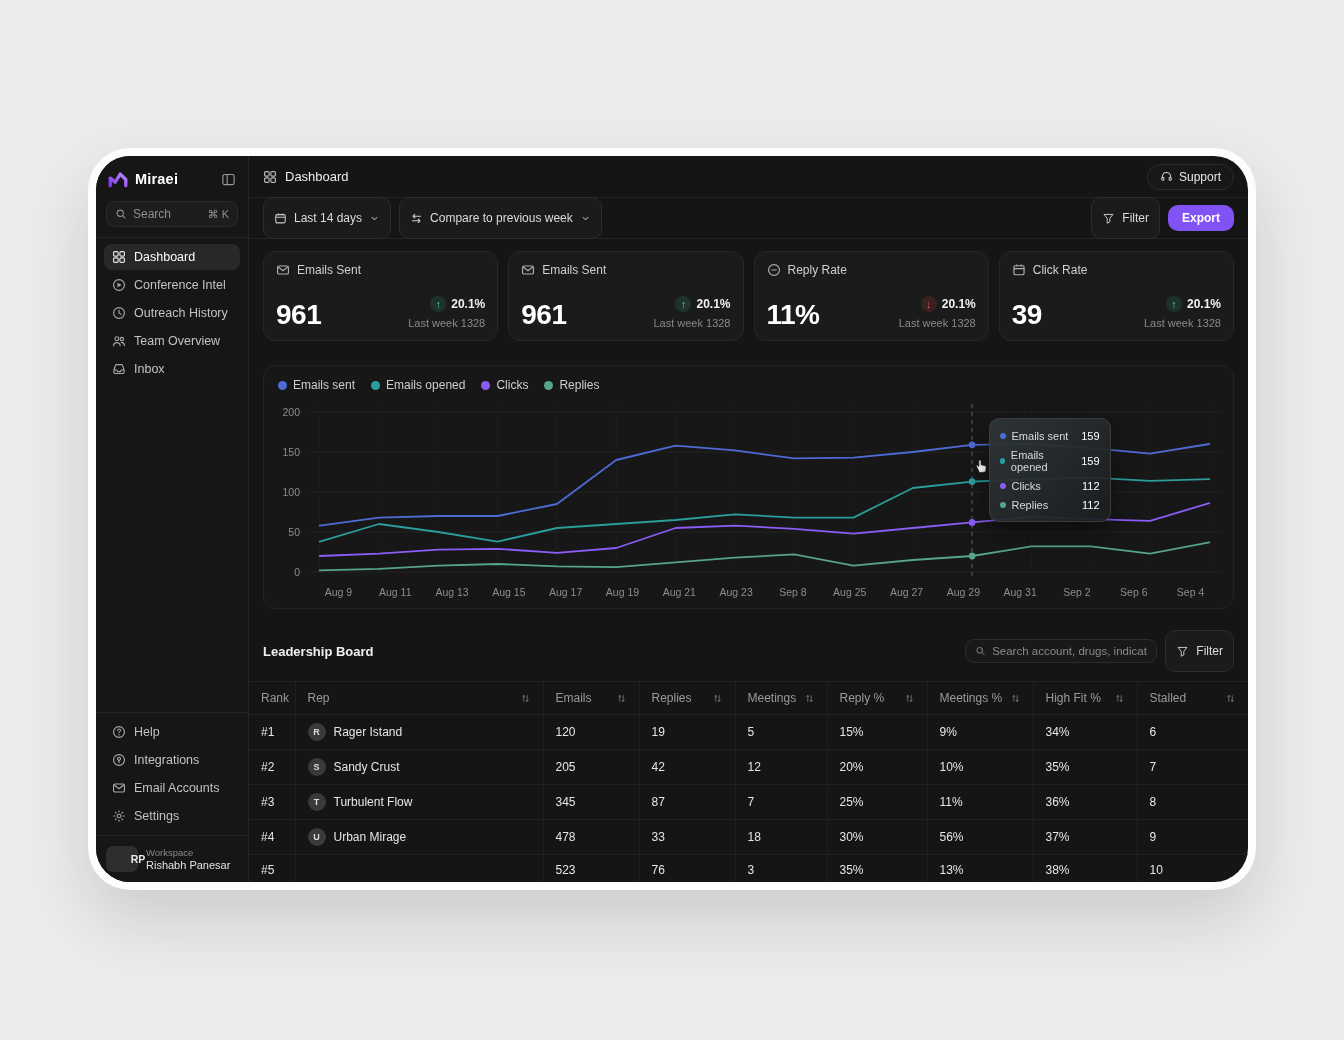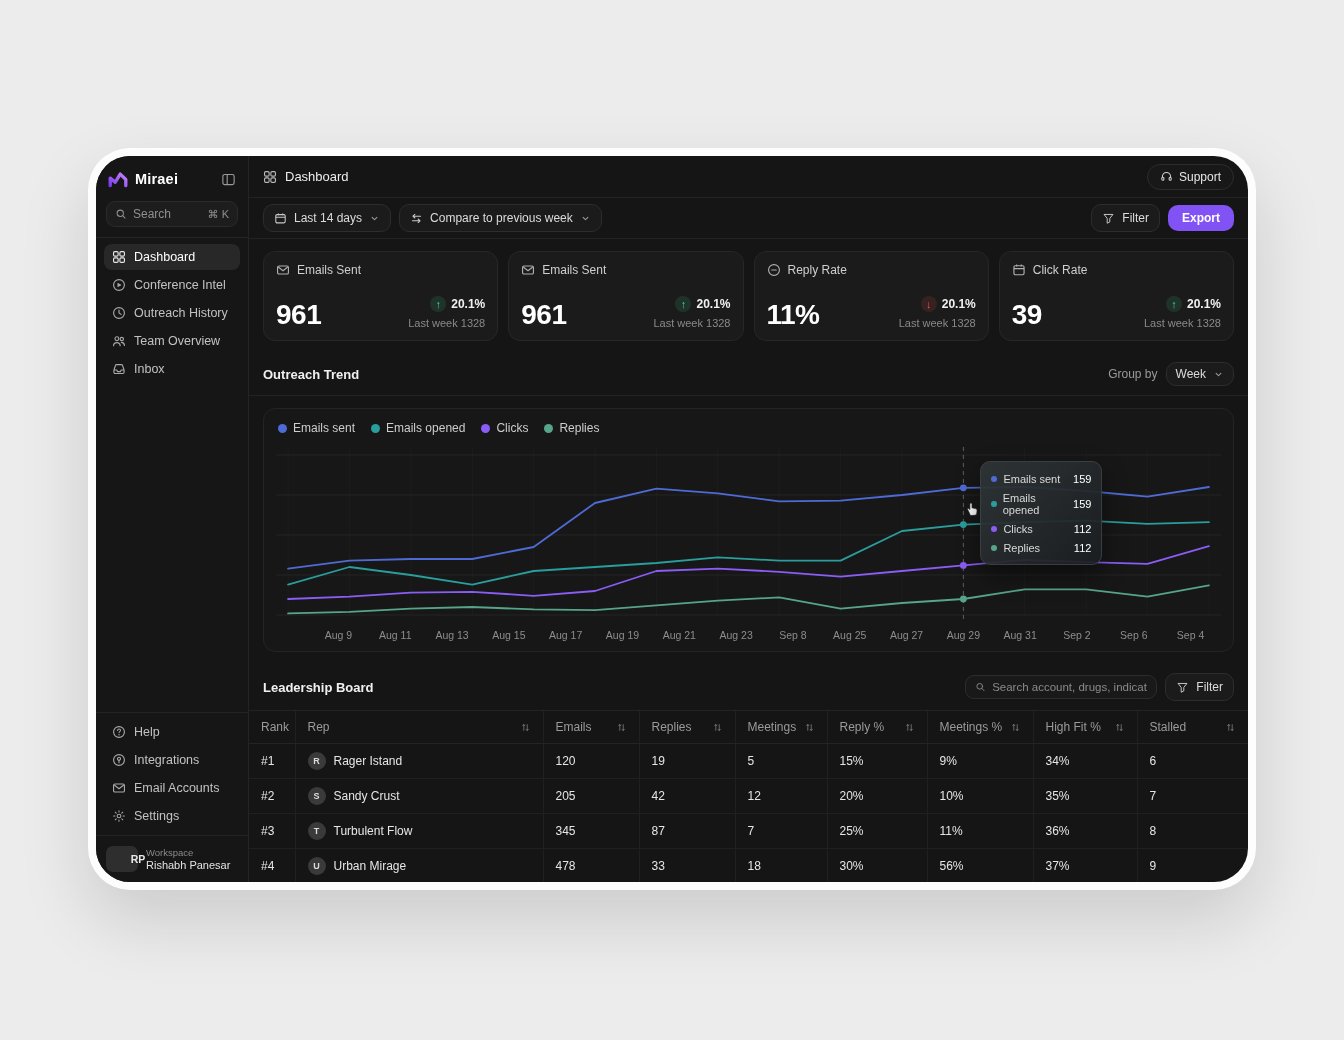--- a/index.html
+++ b/index.html
@@ -49,21 +49,21 @@
   
   .main { flex:1; display:flex; flex-direction:column; min-width:0; }
   .topbar { height:42px; min-height:42px; display:flex; align-items:center; gap:8px; padding:0 14px; border-bottom:1px solid #232323; }
   .crumb-icon { width:14px; height:14px; color:#b9b9b9; }
   .crumb-label { font-size:13px; color:#ededed; }
   .support-btn { margin-left:auto; display:flex; align-items:center; gap:6px; border:1px solid #2d2d2d; border-radius:999px;
     padding:5px 12px; font-size:12px; color:#e5e5e5; cursor:pointer; background:#181818; }
   .support-btn .icon { width:13px; height:13px; color:#cfcfcf; }
   .filterbar { height:41px; min-height:41px; display:flex; align-items:center; gap:8px; padding:0 14px; border-bottom:1px solid #232323; }
   .pill { display:flex; align-items:center; gap:7px; border:1px solid #2d2d2d; background:#1b1b1b; border-radius:10px;
-    padding:6px 10px; font-size:12px; color:#dcdcdc; cursor:pointer; }
+    padding:13px 10px; font-size:12px; color:#dcdcdc; cursor:pointer; }
   .pill .icon { width:13px; height:13px; color:#c9c9c9; }
   .pill .chev { width:11px; height:11px; color:#9a9a9a; }
   .fb-right { margin-left:auto; display:flex; gap:8px; align-items:center; }
   .export-btn { border:none; border-radius:10px; padding:6px 14px; font-size:12px; font-weight:600; color:#fff; cursor:pointer; }
   
   .stats { display:flex; gap:10px; padding:12px 14px; }
   .stat-card { flex:1; background:#1b1b1b; border:1px solid #272727; border-radius:12px; padding:11px 12px; height:90px;
     display:flex; flex-direction:column; justify-content:space-between; }
   .stat-head { display:flex; align-items:center; gap:7px; color:#cfcfcf; font-size:12px; }
   .stat-head .icon { width:14px; height:14px; color:#b0b0b0; }
@@ -405,34 +405,20 @@
                 <div class="stat-delta">
                   <span class="delta-badge delta-up">↑</span>
                   <span>20.1%</span>
                 </div>
                 <div class="stat-sub">Last week 1328</div>
               </div>
             </div>
           </div>
         </div>
 
-      <div class="section-head">
-        <span class="section-title">Outreach Trend</span>
-        <span class="groupby">
-          <span>Group by</span>
-          <button class="pill week-pill">
-            <span>Week</span>
-            <span class="chev icon">
-                <svg viewBox="0 0 16 16" fill="none" stroke="currentColor" stroke-width="1.5" stroke-linecap="round" stroke-linejoin="round">
-                  <path d="M4.5 6.3 L8 9.8 L11.5 6.3"></path>
-                </svg>
-              </span>
-          </button>
-        </span>
-      </div>
 
       <div class="chart-card">
         <div class="legend" id="legend">
             <span class="legend-item">
               <span class="legend-dot" style="background: rgb(78, 107, 213);"></span>
               <span>Emails sent</span>
             </span>
             <span class="legend-item">
               <span class="legend-dot" style="background: rgb(42, 157, 157);"></span>
               <span>Emails opened</span>
@@ -440,20 +426,27 @@
             <span class="legend-item">
               <span class="legend-dot" style="background: rgb(139, 92, 246);"></span>
               <span>Clicks</span>
             </span>
             <span class="legend-item">
               <span class="legend-dot" style="background: rgb(86, 164, 138);"></span>
               <span>Replies</span>
             </span>
           </div>
         <div class="chart-body">
+          <div class="y-axis" id="y-axis">
+              <span style="top: 5.68182%;">200</span>
+              <span style="top: 28.4091%;">150</span>
+              <span style="top: 51.1364%;">100</span>
+              <span style="top: 73.8636%;">50</span>
+              <span style="top: 96.5909%;">0</span>
+            </div>
           <div class="plot">
             <svg class="plot-svg" id="plot-svg" viewBox="0 0 940 176" preserveAspectRatio="none">
                 <line x1="12" y1="3" x2="12" y2="170" stroke="#1d1d1d" stroke-width="1"></line>
                 <line x1="73.06666666666666" y1="3" x2="73.06666666666666" y2="170" stroke="#1d1d1d" stroke-width="1"></line>
                 <line x1="134.13333333333333" y1="3" x2="134.13333333333333" y2="170" stroke="#1d1d1d" stroke-width="1"></line>
                 <line x1="195.2" y1="3" x2="195.2" y2="170" stroke="#1d1d1d" stroke-width="1"></line>
                 <line x1="256.26666666666665" y1="3" x2="256.26666666666665" y2="170" stroke="#1d1d1d" stroke-width="1"></line>
                 <line x1="317.3333333333333" y1="3" x2="317.3333333333333" y2="170" stroke="#1d1d1d" stroke-width="1"></line>
                 <line x1="378.4" y1="3" x2="378.4" y2="170" stroke="#1d1d1d" stroke-width="1"></line>
                 <line x1="439.46666666666664" y1="3" x2="439.46666666666664" y2="170" stroke="#1d1d1d" stroke-width="1"></line>

